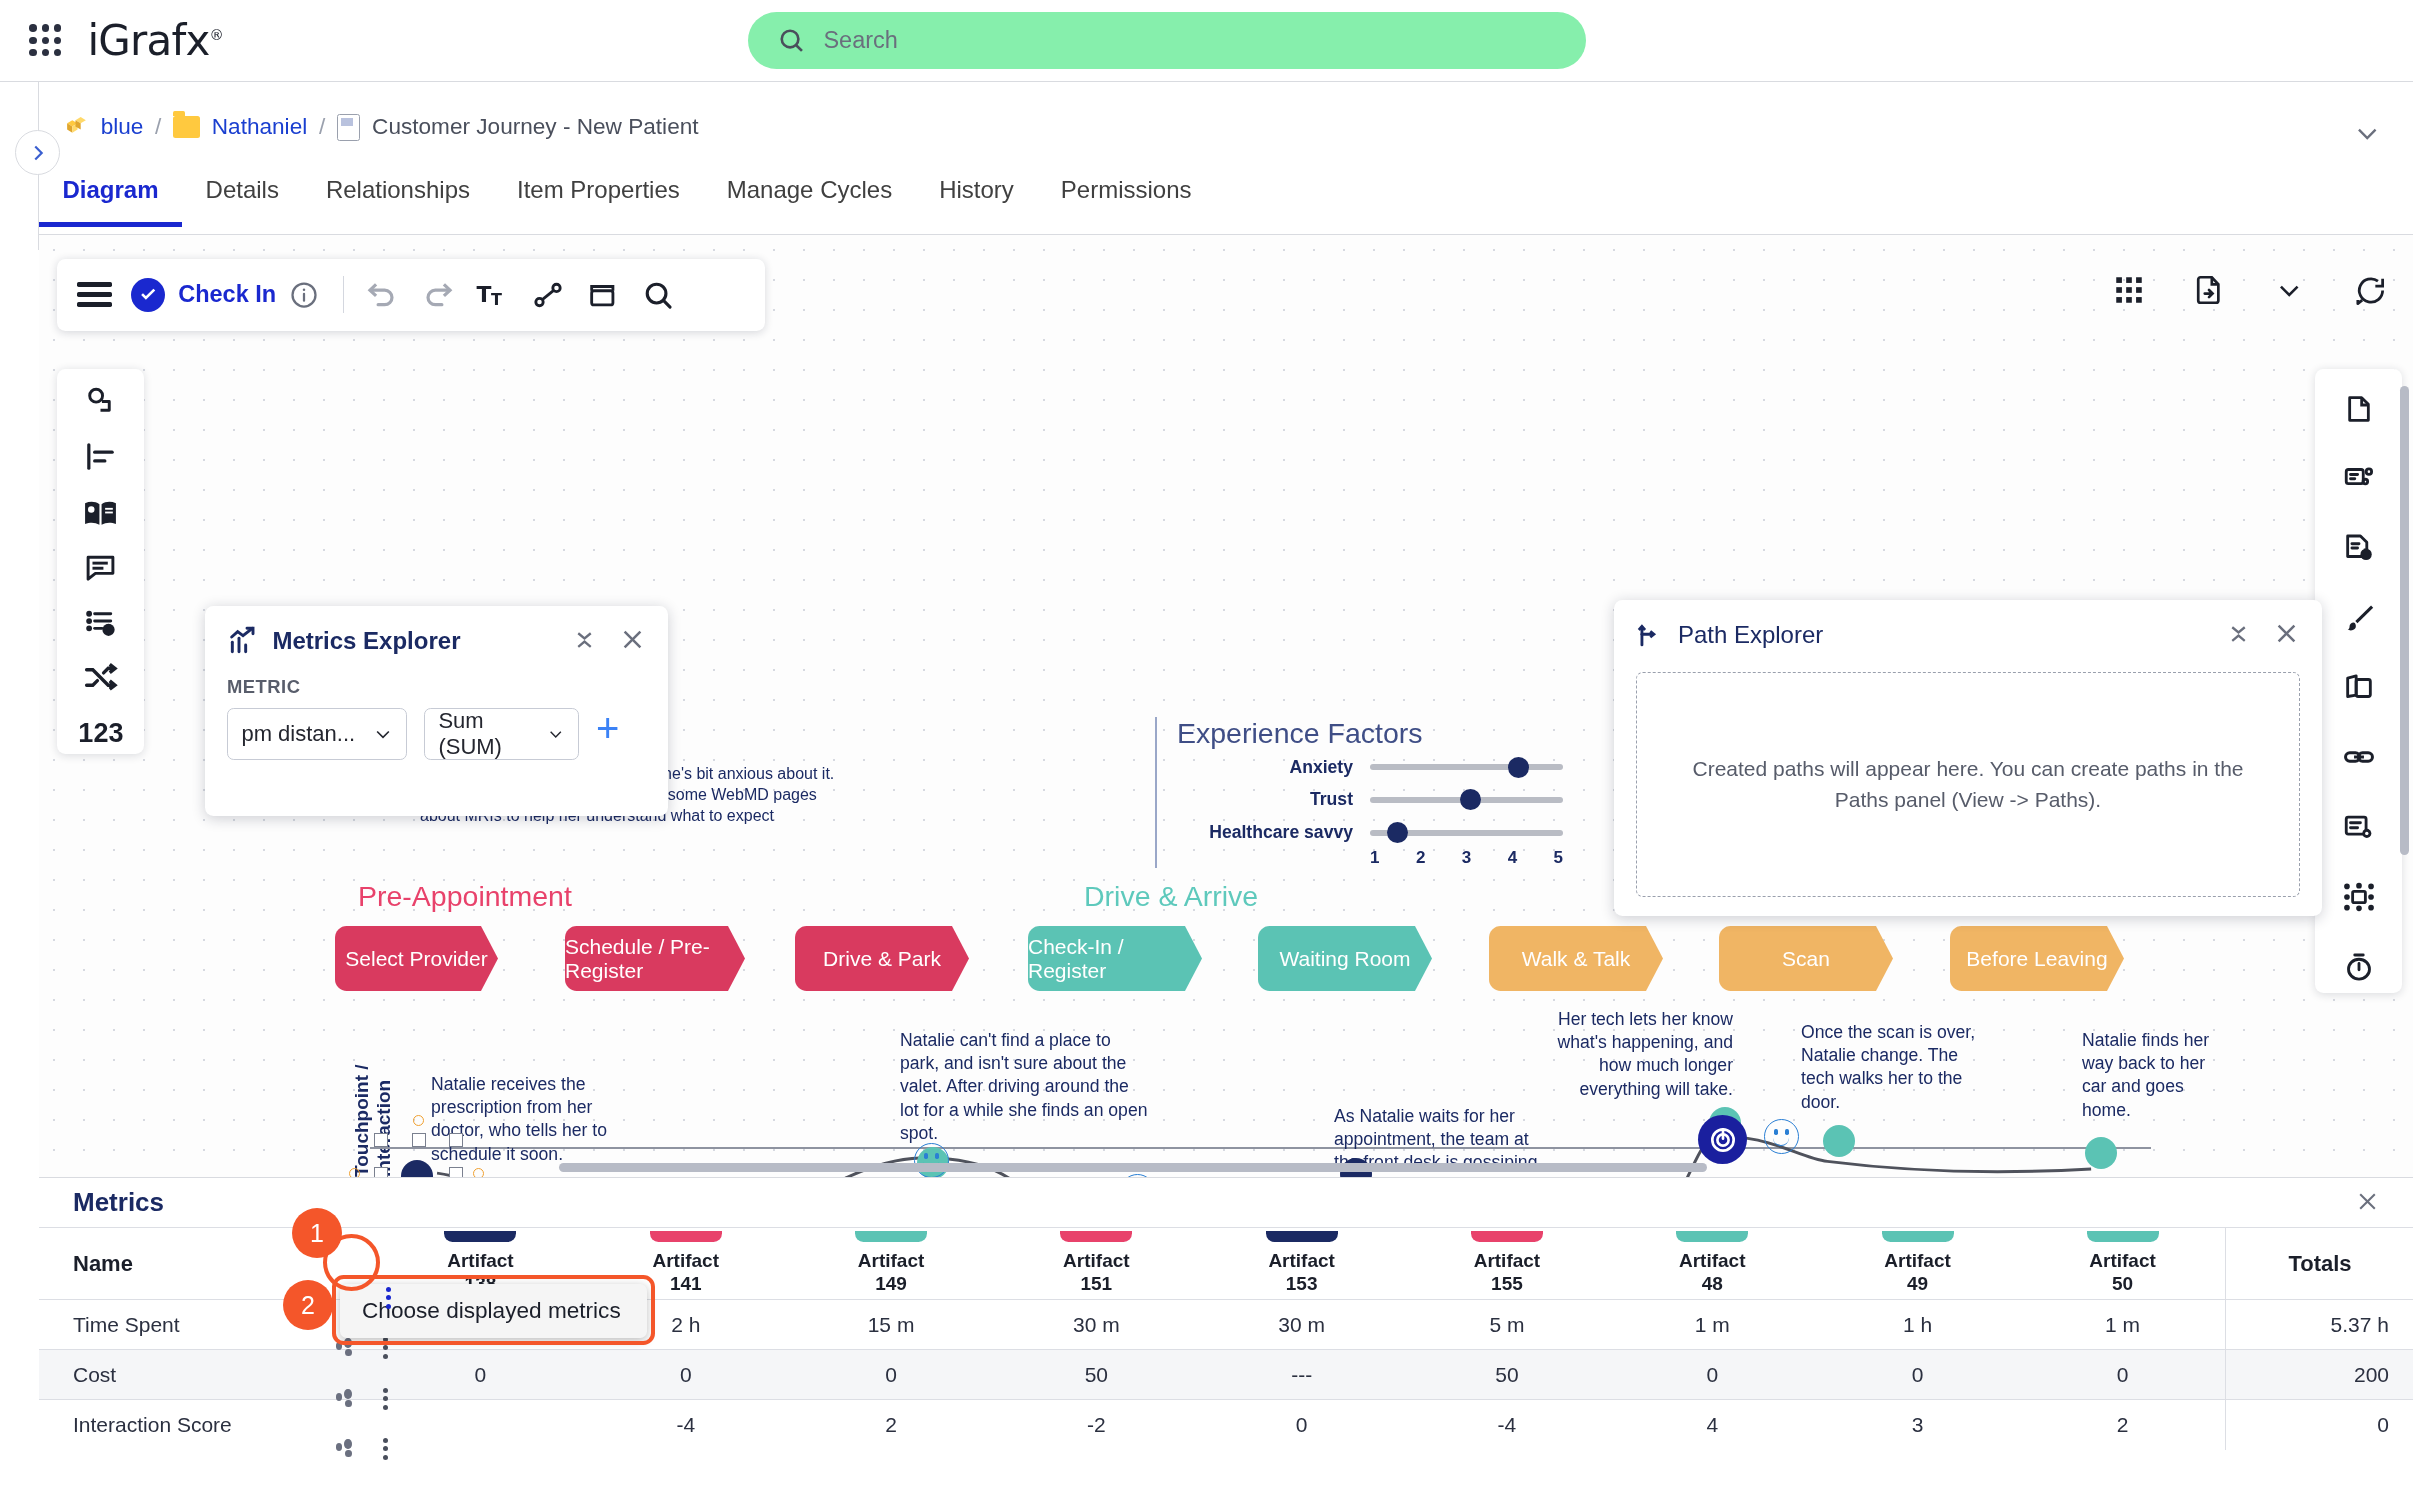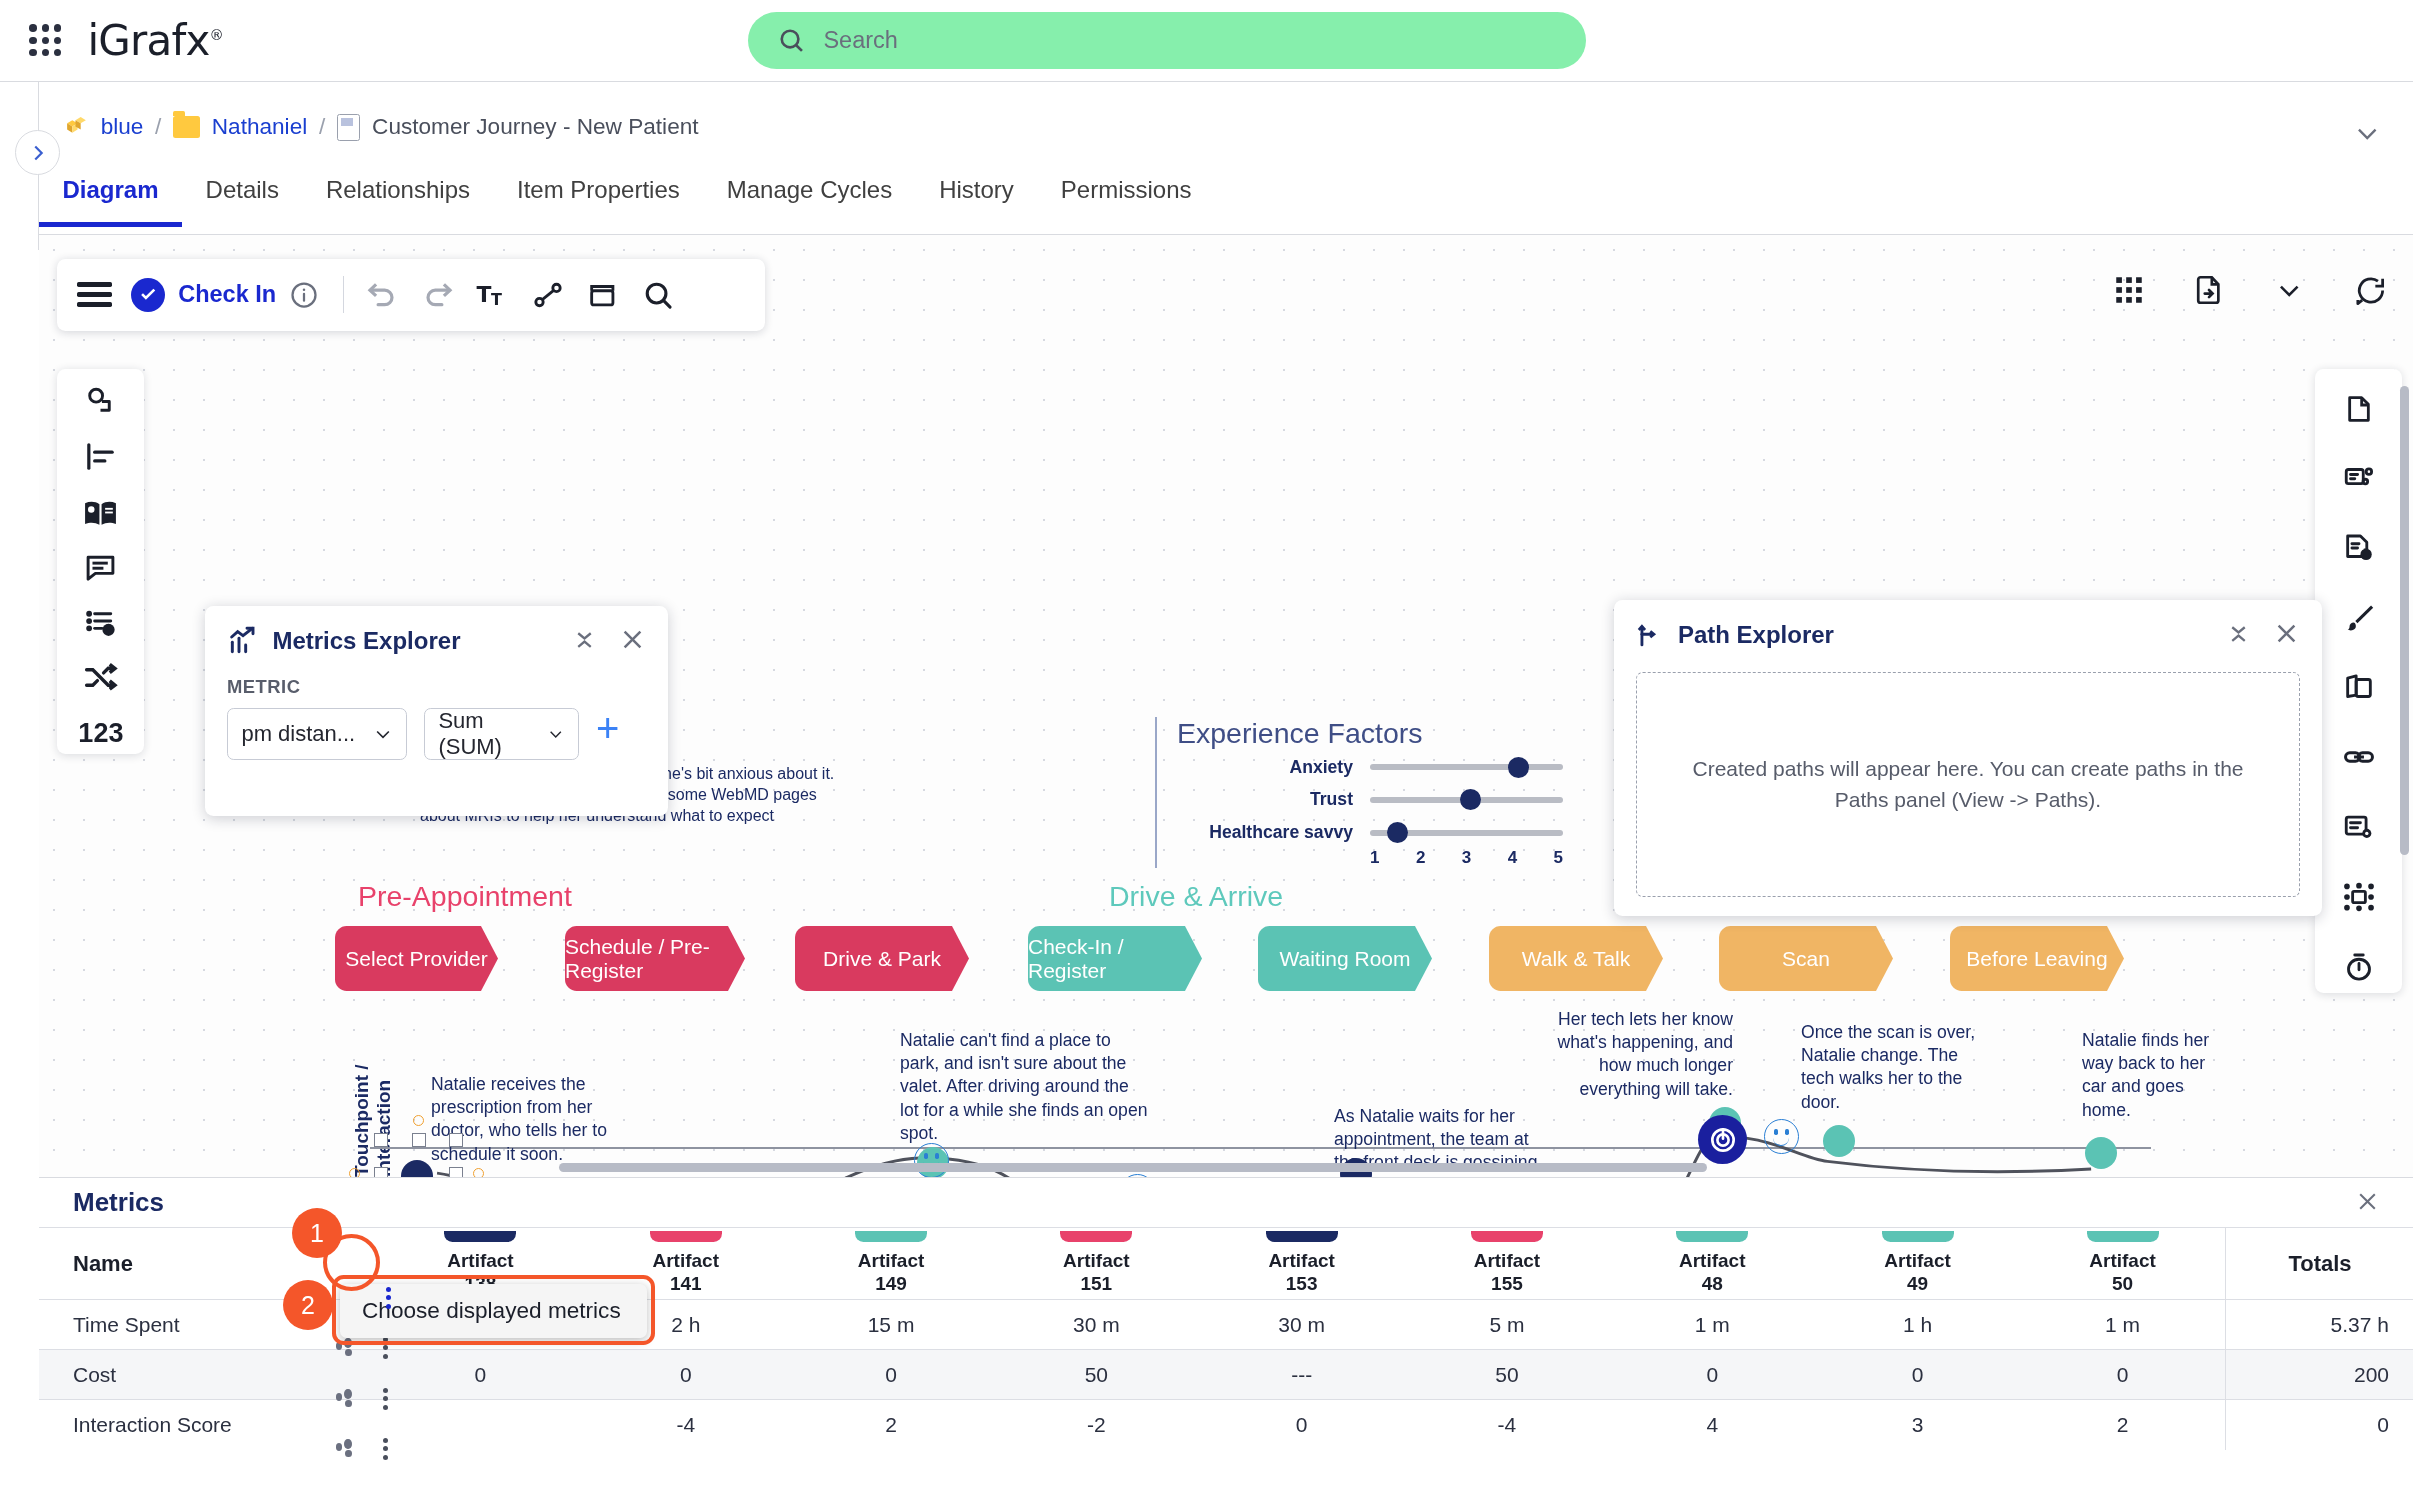--- a/index.html
+++ b/index.html
@@ -113,21 +113,21 @@
   .sel { height: 52px; border: 0.8px solid #c7cbd5; border-radius: 6.7px; display: flex;
     align-items: center; padding: 0 13.4px; font-size: 22px; color: #24262f; cursor: pointer; gap: 8.4px; }
   .sel.w1 { width: 180px; justify-content: space-between; }
   .sel.w2 { width: 155px; justify-content: space-between; }
   .plus { font-size: 40px; color: #3b82f6; cursor: pointer; line-height: 1; font-weight: 300; }
 
   
   .pexp { position: absolute; left: 1575px; top: 365px; width: 708px; height: 316px;
     background: #fff; border-radius: 8.4px; box-shadow: 0 2.5px 13.4px rgba(20,25,50,.2); z-index: 7; }
   .pexp-head { display: flex; align-items: center; height: 69px; padding: 0 22px; }
-  .pexp-title { color: #1b2a63; font-weight: bold; font-size: 24px; margin-left: 13.4px; }
+  .pexp-title { color: #1b2a63; font-weight: normal; font-size: 24px; margin-left: 13.4px; }
   .pexp-drop { margin: 3.4px 22px 0 22px; height: 225px; border: 1.7px dashed #9aa0ad;
     border-radius: 6.7px; display: flex; align-items: center; justify-content: center; padding: 0 34px; }
   .pexp-drop span { font-size: 21px; color: #575c6a; text-align: center; line-height: 1.45; }
 
   
   .journeyTitle { position: absolute; left: 277px; top: 381px; z-index: 1; }
   .journeyTitle .t1 { font-size: 37px; color: #1b2a63; font-weight: bold; }
   .journeyTitle .t2 { font-size: 18.4px; color: #1b2a63; margin-top: 3.4px; }
   .persona { position: absolute; left: 285px; top: 501px; z-index: 1; }
   .pbody { width: 72px; height: 52px; background: #8a4fa8; border-radius: 34px 34px 5px 5px; position: relative; }
@@ -325,21 +325,21 @@
       <span>1</span>
       <span>2</span>
       <span>3</span>
       <span>4</span>
       <span>5</span>
     </div>
   </div>
 
   <div class="stagelabels">
     <div class="stagelabel" style="left:319px;color:#e8426b">Pre-Appointment</div>
-    <div class="stagelabel" style="left:1070px;color:#5ec9bc">Drive &amp; Arrive</div>
+    <div class="stagelabel" style="left:1045px;color:#5ec9bc">Drive &amp; Arrive</div>
   </div>
 
   <div class="stages">
     <div class="stage" style="left:296px;width:163px;background:#d93a5f">Select Provider</div>
     <div class="stage" style="left:526px;width:180px;background:#d93a5f">Schedule / Pre-Register</div>
     <div class="stage" style="left:756px;width:174px;background:#d93a5f">Drive &amp; Park</div>
     <div class="stage" style="left:989px;width:174px;background:#5bc3b4">Check-In / Register</div>
     <div class="stage" style="left:1219px;width:174px;background:#5bc3b4">Waiting Room</div>
     <div class="stage" style="left:1450px;width:174px;background:#f0b564">Walk &amp; Talk</div>
     <div class="stage" style="left:1680px;width:174px;background:#f0b564">Scan</div>

